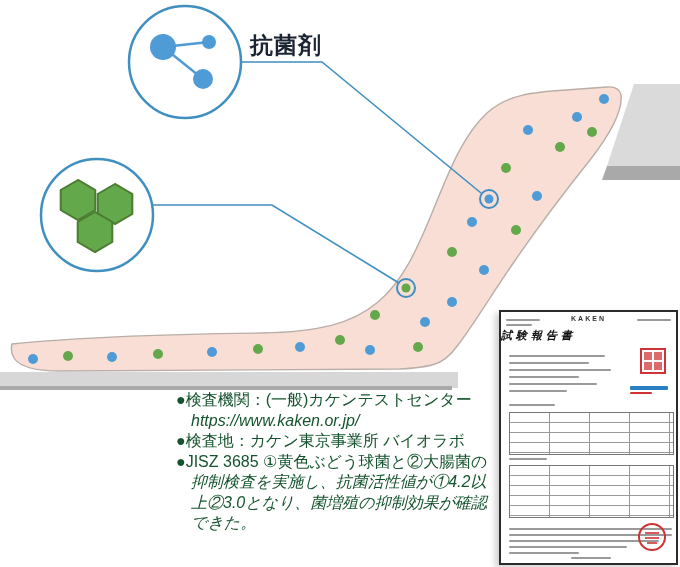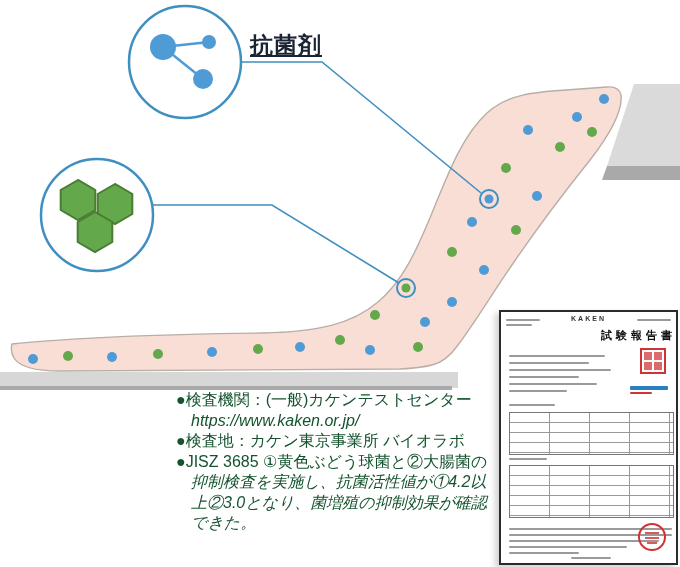--- a/index.html
+++ b/index.html
@@ -5,21 +5,21 @@
   html,body{margin:0;padding:0;background:#ffffff;}
   .stage{
     position:relative;width:680px;height:567px;background:#fff;overflow:hidden;
     font-family:"Liberation Sans",sans-serif;
   }
   svg.scene{position:absolute;left:0;top:0;}
   .label{
     position:absolute;font-size:23px;font-weight:600;color:#1b2433;
     letter-spacing:1px;white-space:nowrap;
   }
-  .label-anti{left:250px;top:30px;text-decoration:underline;}
+  .label-anti{left:250px;top:30px;}
   .label-fungal{left:157px;top:170px;}
 
   .notes{
     position:absolute;left:176px;top:390px;width:332px;
     font-size:16px;line-height:20.5px;color:#14532d;
   }
   .note-line{white-space:nowrap;}
   .indent{padding-left:15px;font-style:italic;}
 
   
@@ -27,22 +27,22 @@
     position:absolute;left:499px;top:310px;width:179px;height:255px;
     background:#fff;border:2px solid #2b2b2b;box-sizing:border-box;
     box-shadow:-4px 3px 6px rgba(0,0,0,.18);
   }
   .bar{display:block;height:2px;background:#9a9a9a;border-radius:1px;}
   .doc-topleft{position:absolute;left:5px;top:4px;width:44px;}
   .doc-topleft .bar{margin:3px 0;}
   .doc-brand{position:absolute;top:3px;left:0;right:0;text-align:center;
     font-size:7px;letter-spacing:2px;color:#333;font-weight:bold;}
   .doc-no{position:absolute;right:5px;top:7px;width:34px;}
-  .doc-title{position:absolute;top:16px;left:0;right:0;text-align:right;
-    font-size:11px;font-weight:bold;letter-spacing:4px;color:#111;}
+  .doc-title{position:absolute;top:16px;left:0;right:0;text-align:left;
+    font-size:11px;font-weight:bold;letter-spacing:4px;color:#111;font-style:italic;}
   .doc-fields{position:absolute;left:8px;top:38px;width:106px;}
   .doc-fields .bar{margin:5px 0;}
   .doc-seal{position:absolute;right:10px;top:36px;width:26px;height:26px;
     border:2px solid #cf3333;box-sizing:border-box;
     display:grid;grid-template-columns:1fr 1fr;gap:2px;padding:2px;}
   .doc-seal i{background:rgba(207,51,51,.72);display:block;}
   .doc-logo{position:absolute;right:8px;top:74px;width:38px;}
   .doc-logo .blue{display:block;height:4px;background:#2a7fc0;margin-bottom:2px;border-radius:1px;}
   .doc-logo .red{display:block;height:2px;width:22px;background:#cf3333;border-radius:1px;}
   .sec-bar1{position:absolute;left:8px;top:92px;width:46px;}

